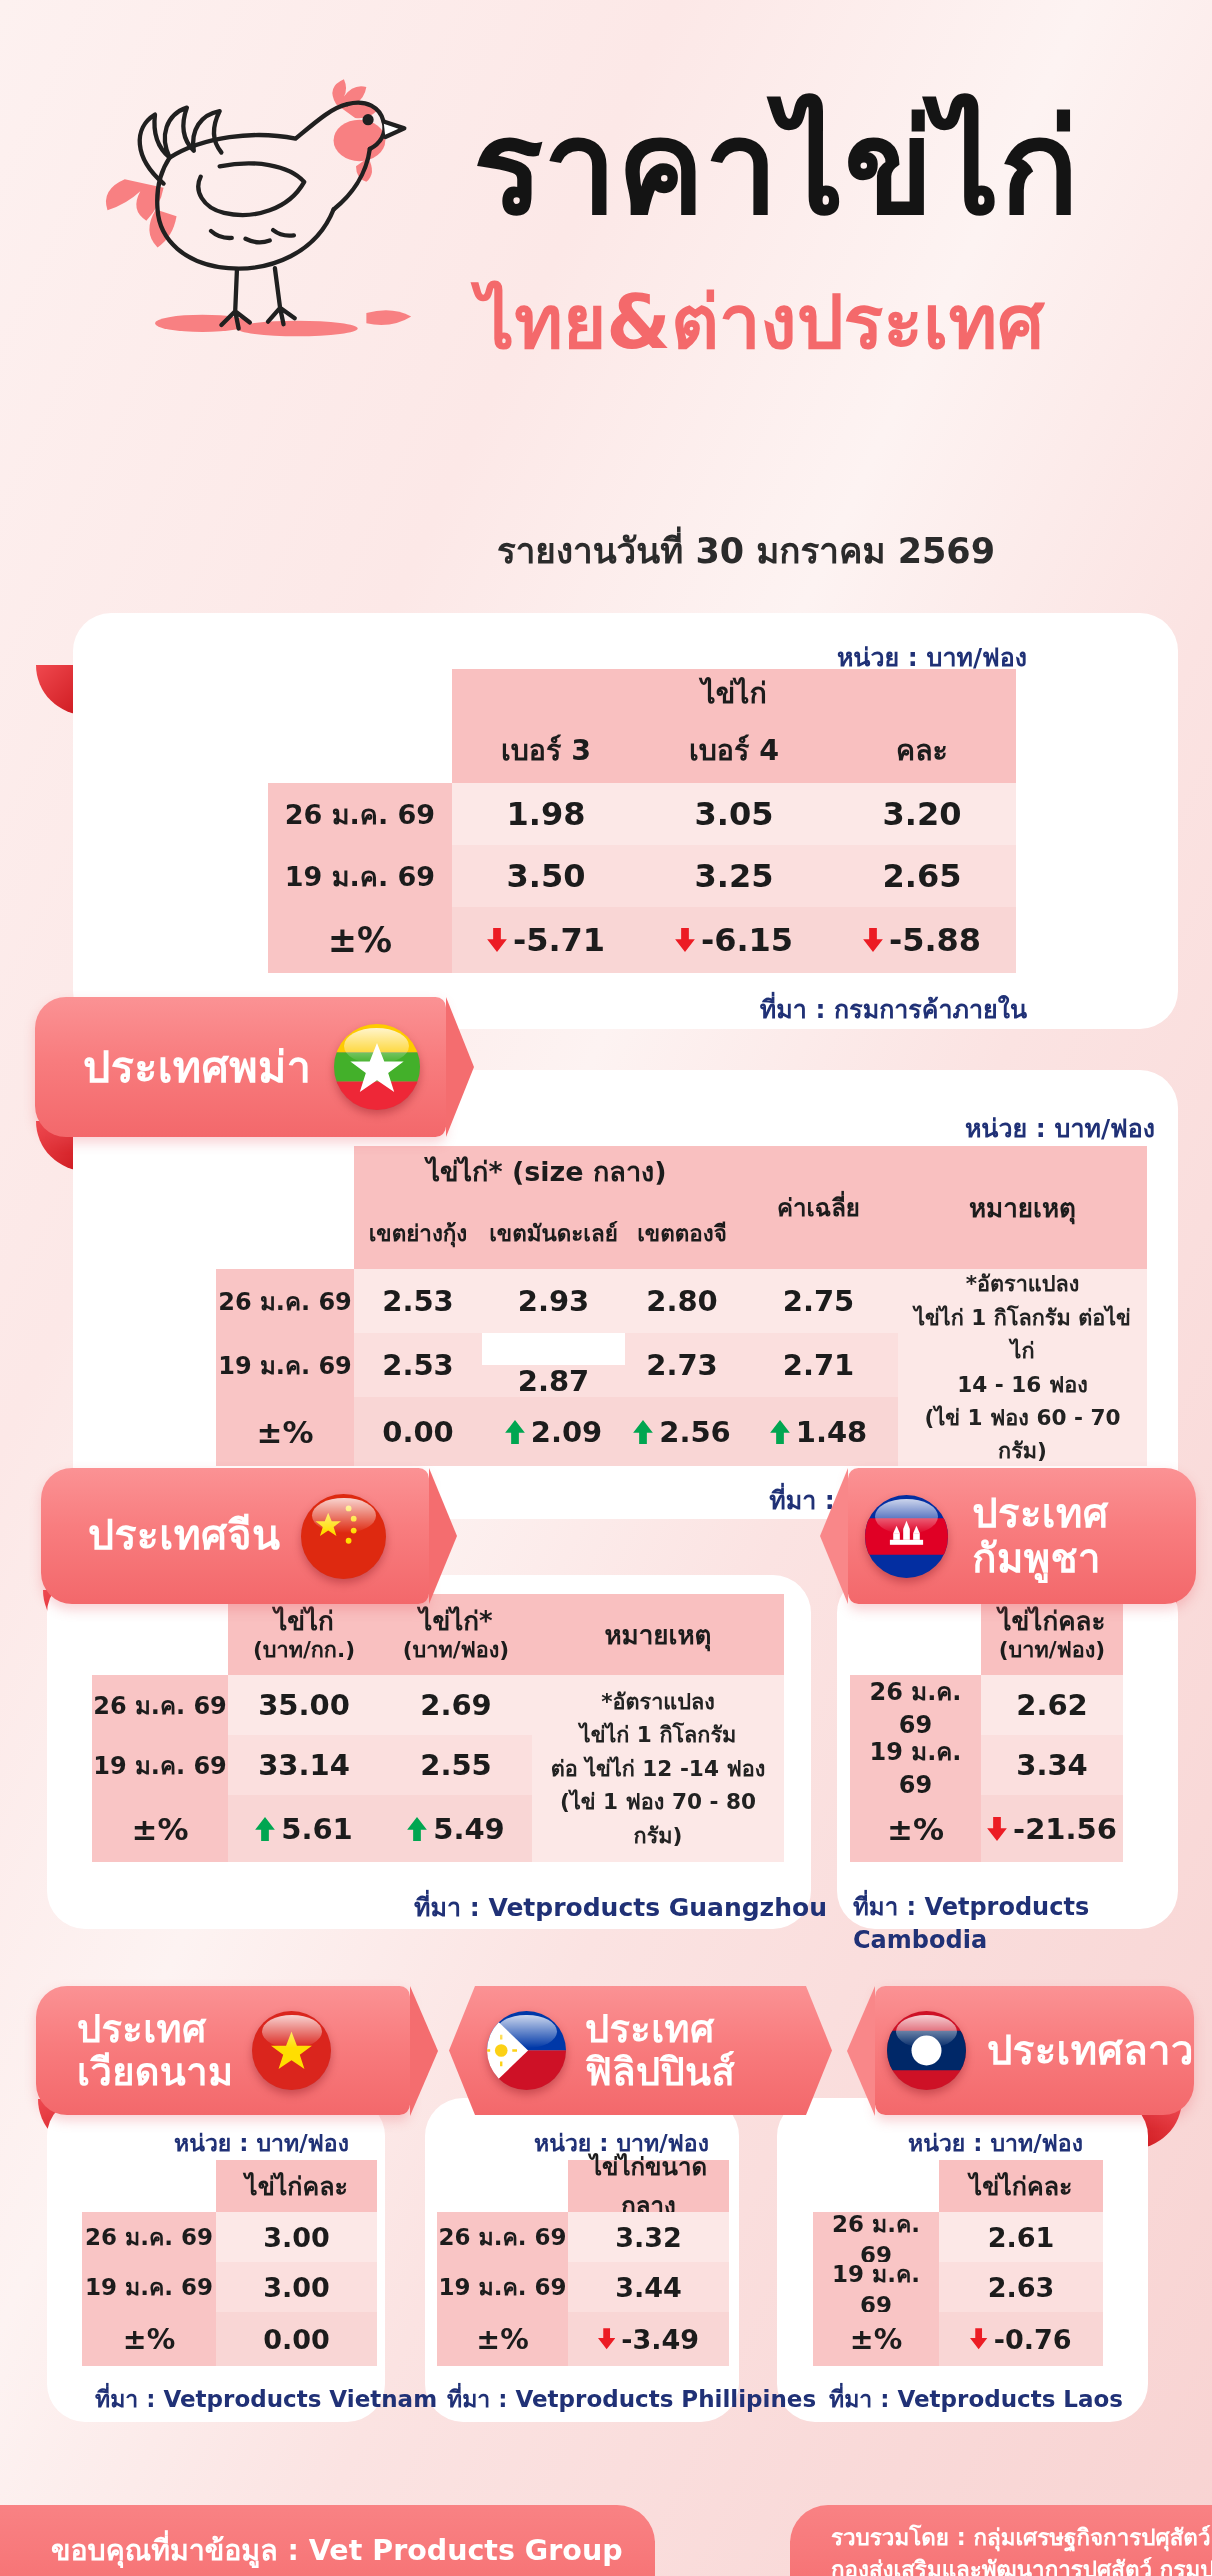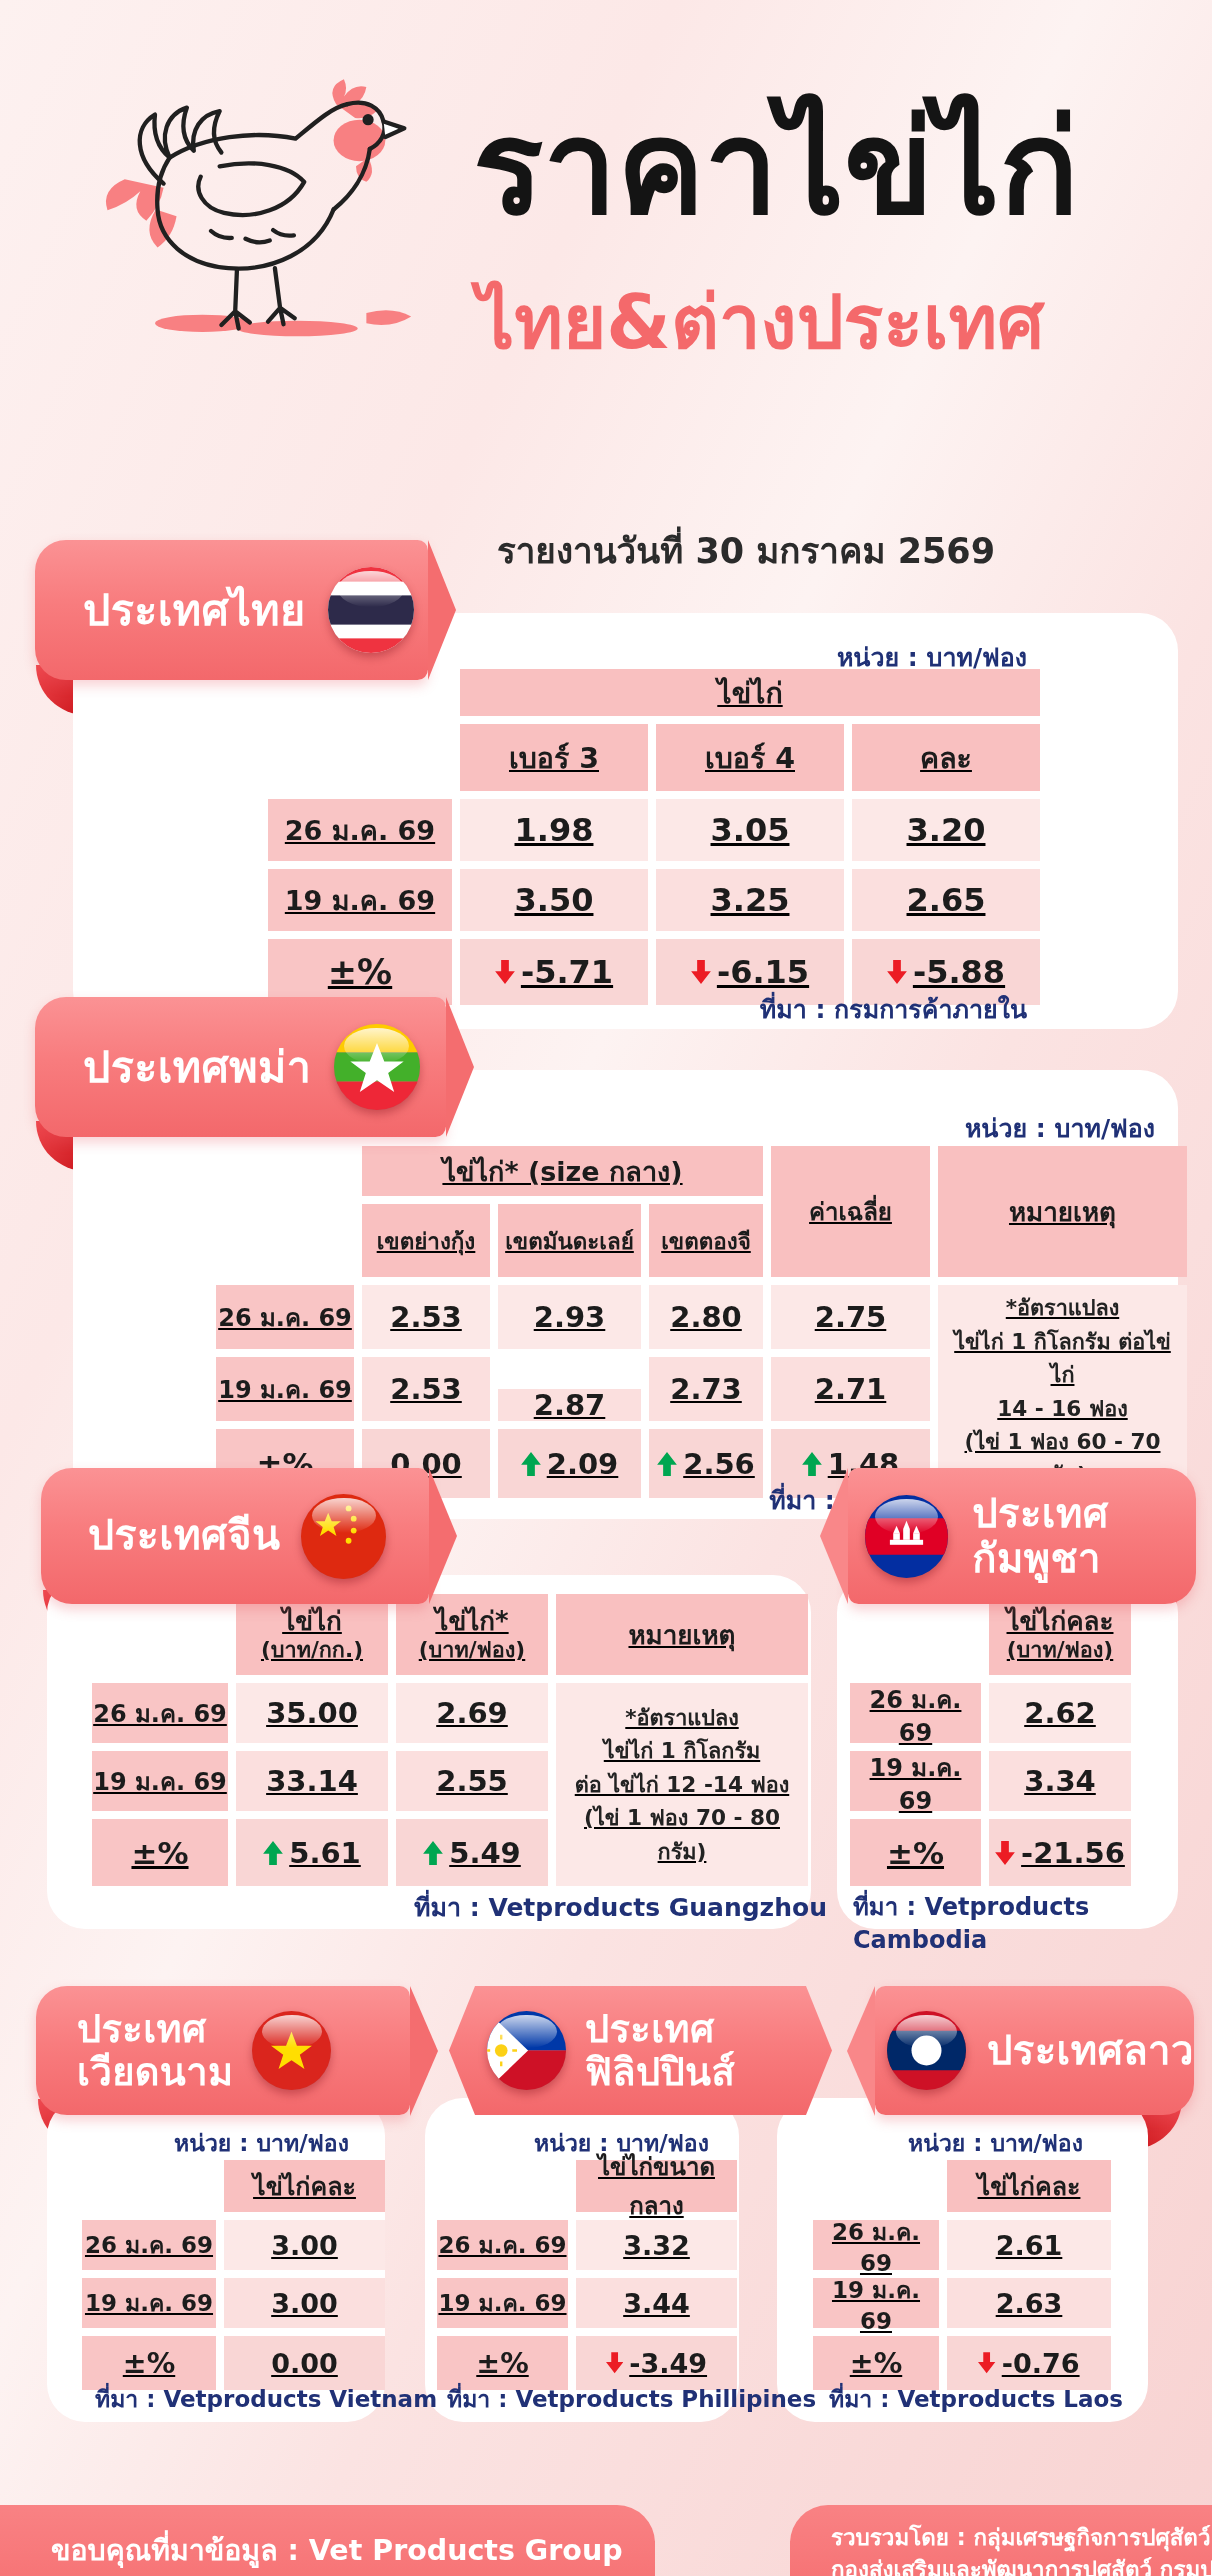--- a/index.html
+++ b/index.html
@@ -21,21 +21,21 @@
   .fold.bl{border-radius:0 0 0 57px;}
   .fold.br{border-radius:0 0 57px 0;background:linear-gradient(225deg,#f0484e,#c50e14);}
   .rib-txt{font-weight:700;line-height:1.12;letter-spacing:0.4px;}
   
   .flag{position:relative;border-radius:50%;overflow:hidden;flex:0 0 auto;
         box-shadow:0 4.3px 8.6px rgba(120,10,20,.35), inset 0 -7px 12px rgba(0,0,0,.28);}
   .flag svg{display:block;width:100%;height:100%;}
   .flag::after{content:"";position:absolute;left:12%;top:5%;width:76%;height:42%;border-radius:50%;
         background:linear-gradient(180deg,rgba(255,255,255,.8),rgba(255,255,255,0));}
   
-  .tbl{position:absolute;display:grid;gap:8px;z-index:3;text-decoration:underline;}
+  .tbl{position:absolute;display:grid;gap:0;z-index:3;}
   .c{display:flex;align-items:center;justify-content:center;text-align:center;color:#1c1c1c;}
   .hd{background:#f9c0c0;font-weight:700;font-size:28.5px;}
   .hd2{background:#f9c0c0;font-weight:700;flex-direction:column;line-height:1.25;}
   .hd2 .l1{font-size:26px;font-weight:700;}
   .hd2 .l2{font-size:21.6px;font-weight:700;}
   .zhd{background:#f9c0c0;font-weight:700;font-size:22.4px;}
   .lb{background:#f9c5c5;font-weight:700;font-size:27px;}
   .pc{background:#f9c5c5;font-weight:700;font-size:35px;}
   .v1{background:#fce8e7;}
   .v2{background:#fbdfde;}
@@ -83,32 +83,20 @@
       <path d="M190 250 L188 298 M188 298 L172 314 M188 298 L192 318 M188 298 L205 311"></path>
       <path d="M234 248 L240 294 M240 294 L226 310 M240 294 L244 313 M240 294 L257 306"></path>
     </g>
   </svg>
   <div class="title">ราคาไข่ไก่</div>
   <div class="subtitle">ไทย&amp;ต่างประเทศ</div>
   <div class="dateline">รายงานวันที่ 30 มกราคม 2569</div>
 
   <div class="fold bl" style="left:36px;top:665px;"></div>
   <div class="card" style="left:73px;top:613px;width:1105px;height:416px;"></div>
-  <div class="ribbon rib-l" style="--hh:70px;left:35px;top:540px;width:345px;height:140px;padding-left:48px;gap:22.4px;">
-    <span class="rib-txt" style="font-size:43px;">ประเทศไทย</span>
-    <span class="flag" style="width:86px;height:86px;">
-      <svg viewBox="0 0 100 100">
-          <rect width="100" height="100" fill="#fff"></rect>
-          <rect width="100" height="17" fill="#ef3340"></rect>
-          <rect y="33" width="100" height="34" fill="#2d2a4a"></rect>
-          <rect y="83" width="100" height="17" fill="#ef3340"></rect>
-        </svg>
-    </span>
-    <i class="tip tr"></i>
-  </div>
   <div class="unit" style="top:637px;right:185px;">หน่วย : บาท/ฟอง</div>
   <div class="tbl" style="left:268px;top:669px;grid-template-columns:184px 188px 188px 188px;grid-template-rows:47px 67px 62px 62px 66px;">
     <div class="c ph"></div>
     <div class="c hd" style="grid-column:2/5;">ไข่ไก่</div>
     <div class="c ph"></div>
     <div class="c hd">เบอร์ 3</div>
     <div class="c hd">เบอร์ 4</div>
     <div class="c hd">คละ</div>
     <div class="c lb">26 ม.ค. 69</div>
     <div class="c v1 val">1.98</div>

